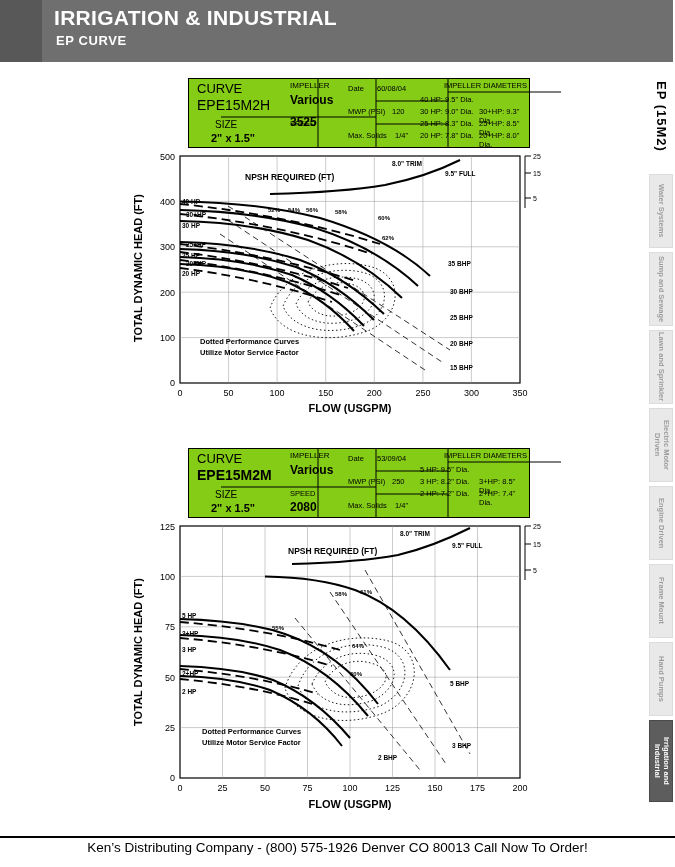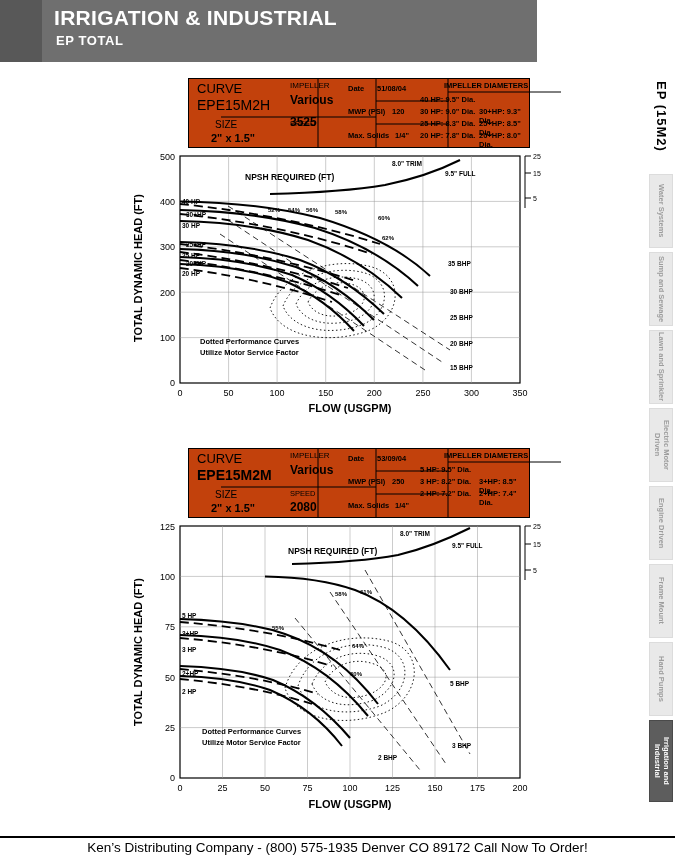--- a/index.html
+++ b/index.html
@@ -6,21 +6,21 @@
   html, body { margin:0; padding:0; }
   body {
     width:675px; height:867px;
     background:#ffffff;
     font-family:"Liberation Sans", sans-serif;
     position:relative;
     overflow:hidden;
   }
   
   .header {
-    position:absolute; left:0; top:0; width:537px; height:62px;
+    position:absolute; left:0; top:0; width:673px; height:62px;
     background:#6f6f6f;
   }
   .header .bar-left {
     position:absolute; left:0; top:0; width:42px; height:62px;
     background:#585858;
   }
   .header .title {
     position:absolute; left:54px; top:6px;
     font-size:21px; font-weight:bold; color:#ffffff;
     letter-spacing:0.3px;
@@ -57,37 +57,37 @@
     position:absolute; left:0; top:836px; width:675px; height:2px; background:#000;
   }
   .footer {
     position:absolute; left:0; top:840px; width:675px;
     text-align:center; font-size:13.5px; color:#000;
   }
   
   .chartblock { position:absolute; left:0; }
   .specbox {
     position:absolute;
-    border:1px solid #000; background:#c2410c;padding-left:32px;
+    border:1px solid #000; background:#84cc16;padding-left:32px;
   }
   .sb-row { position:absolute; }
-  .sb-lbl { font-size:7.5px; font-weight:bold; }
+  .sb-lbl { font-size:7.5px; font-weight:normal; }
   .plotwrap { position:absolute; }
   svg { display:block; }
   .axis-title {
     font-size:11px; font-weight:bold; fill:#000;
   }
 </style>
 </head>
 <body>
 
 <div class="header">
   <div class="bar-left"></div>
   <div class="title">IRRIGATION &amp; INDUSTRIAL</div>
-  <div class="subtitle">EP TOTAL</div>
+  <div class="subtitle">EP CURVE</div>
 </div>
 
 <div class="sidetabs">
   <div class="sidetab ep" style="top:8px;height:92px;">
     <span>EP (15M2)</span>
   </div>
   <div class="sidetab" style="top:112px;height:74px;">
     <span>Water Systems</span>
   </div>
   <div class="sidetab" style="top:190px;height:74px;">
@@ -128,21 +128,21 @@
     </svg>
     <div class="sb-row" style="left:8px;top:2px;font-size:13px;">CURVE</div>
     <div class="sb-row" style="left:8px;top:18px;font-size:14px;font-weight:normal;">EPE15M2H</div>
     <div class="sb-row" style="left:26px;top:40px;font-size:10px;">SIZE</div>
     <div class="sb-row" style="left:22px;top:53px;font-size:11px;font-weight:bold;">2" x 1.5"</div>
     <div class="sb-row" style="left:101px;top:2px;font-size:8px;">IMPELLER</div>
     <div class="sb-row" style="left:101px;top:14px;font-size:12px;font-weight:bold;">Various</div>
     <div class="sb-row" style="left:101px;top:40px;font-size:7.5px;">SPEED</div>
     <div class="sb-row" style="left:101px;top:36px;font-size:12px;font-weight:bold;">3525</div>
     <div class="sb-row sb-lbl" style="left:159px;top:5px;">Date</div>
-    <div class="sb-row sb-lbl" style="left:188px;top:5px;">51/08/04</div>
+    <div class="sb-row sb-lbl" style="left:188px;top:5px;">60/08/04</div>
     <div class="sb-row sb-lbl" style="left:159px;top:28px;">MWP (PSI)</div>
     <div class="sb-row sb-lbl" style="left:203px;top:28px;">120</div>
     <div class="sb-row sb-lbl" style="left:159px;top:52px;">Max. Solids</div>
     <div class="sb-row sb-lbl" style="left:206px;top:52px;">1/4"</div>
     <div class="sb-row sb-lbl" style="left:255px;top:2px;">IMPELLER DIAMETERS</div>
     <div class="sb-row sb-lbl" style="left:231px;top:16px;">40 HP: 9.5" Dia.</div>
     <div class="sb-row sb-lbl" style="left:231px;top:28px;">30 HP: 9.0" Dia.</div>
     <div class="sb-row sb-lbl" style="left:290px;top:28px;">30+HP: 9.3" Dia.</div>
     <div class="sb-row sb-lbl" style="left:231px;top:40px;">25 HP: 8.3" Dia.</div>
     <div class="sb-row sb-lbl" style="left:290px;top:40px;">25+HP: 8.5" Dia.</div>
@@ -403,13 +403,13 @@
         <text x="82" y="227" font-size="7.5" font-weight="bold">Utilize Motor Service Factor</text>
       </g>
 
       <text class="axis-title" x="230" y="290" text-anchor="middle">FLOW (USGPM)</text>
       <text class="axis-title" x="-134" y="22" transform="rotate(-90)" text-anchor="middle">TOTAL DYNAMIC HEAD (FT)</text>
     </svg>
   </div>
 </div>
 
 <div class="footer-rule"></div>
-<div class="footer">Ken’s Distributing Company - (800) 575-1935 Denver CO 89172 Call Now To Order!</div>
+<div class="footer">Ken’s Distributing Company - (800) 575-1926 Denver CO 80013 Call Now To Order!</div>
 
 </body></html>

